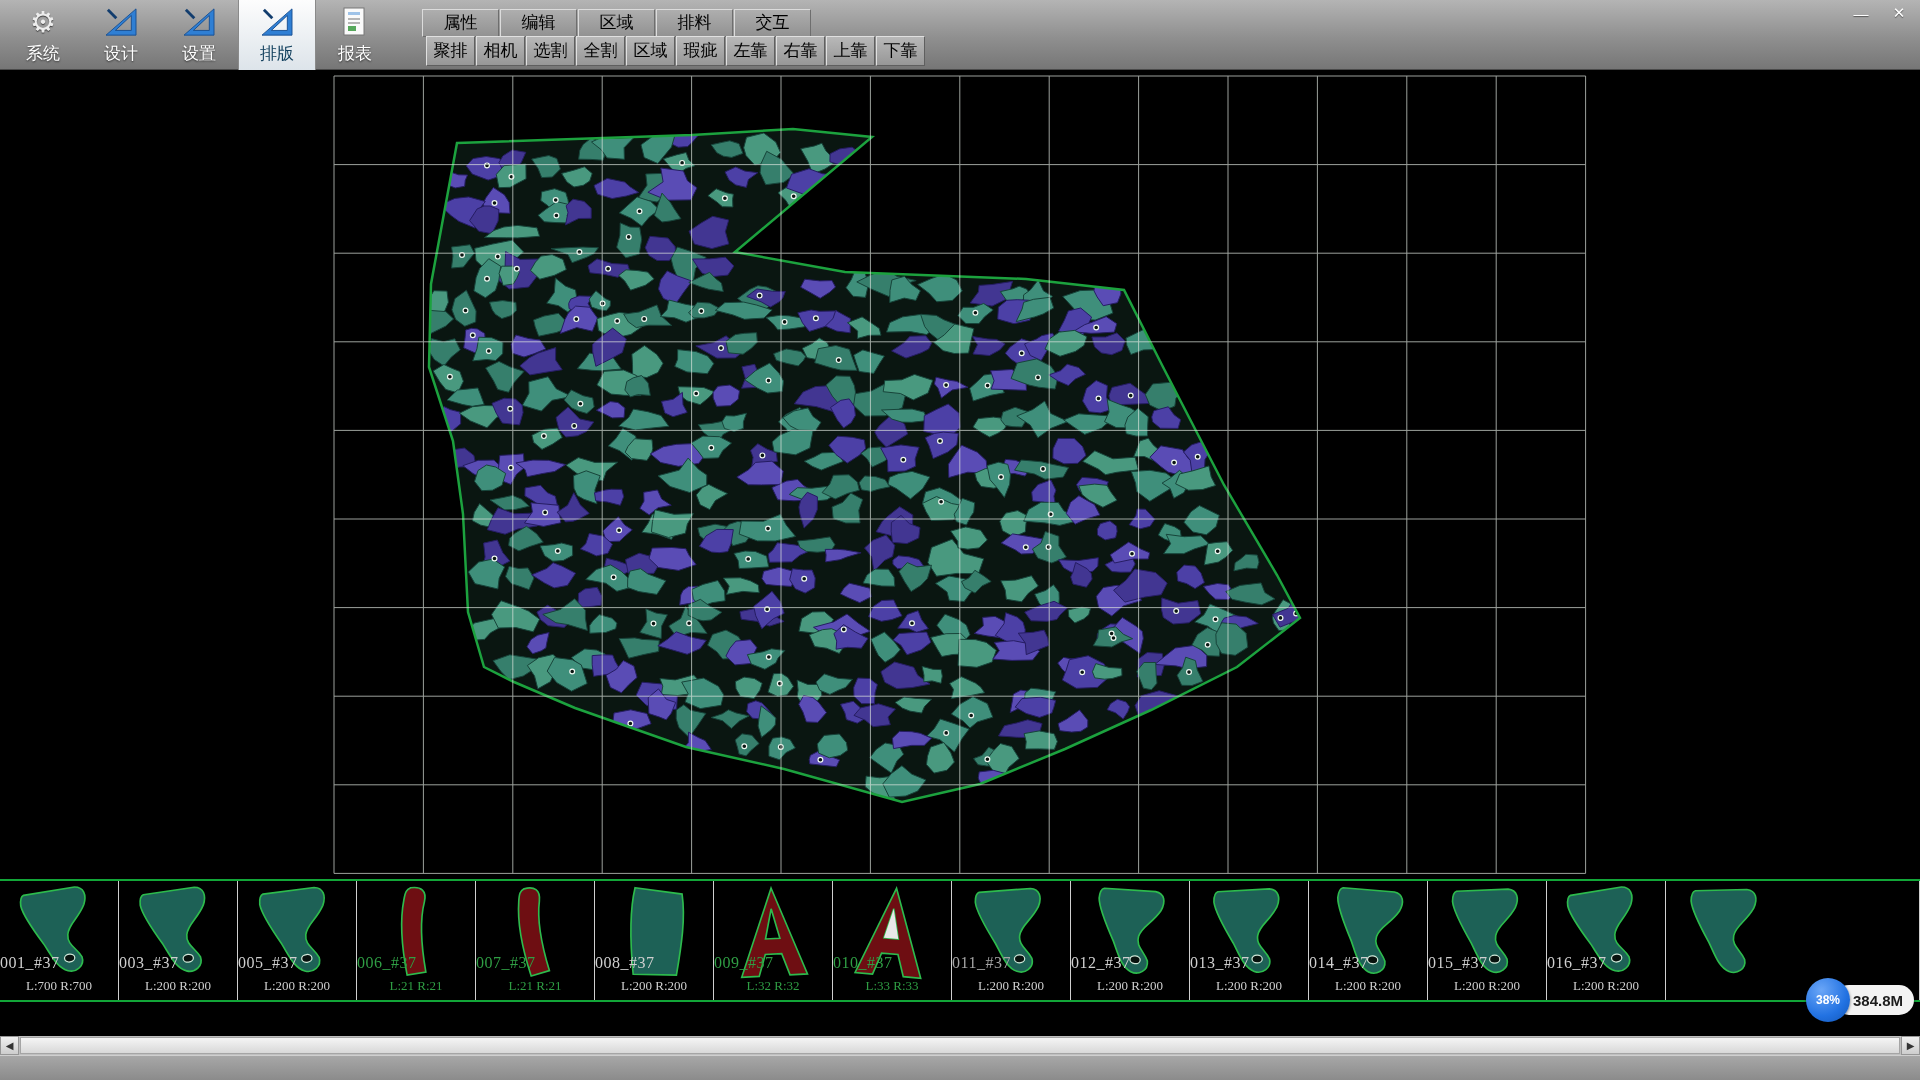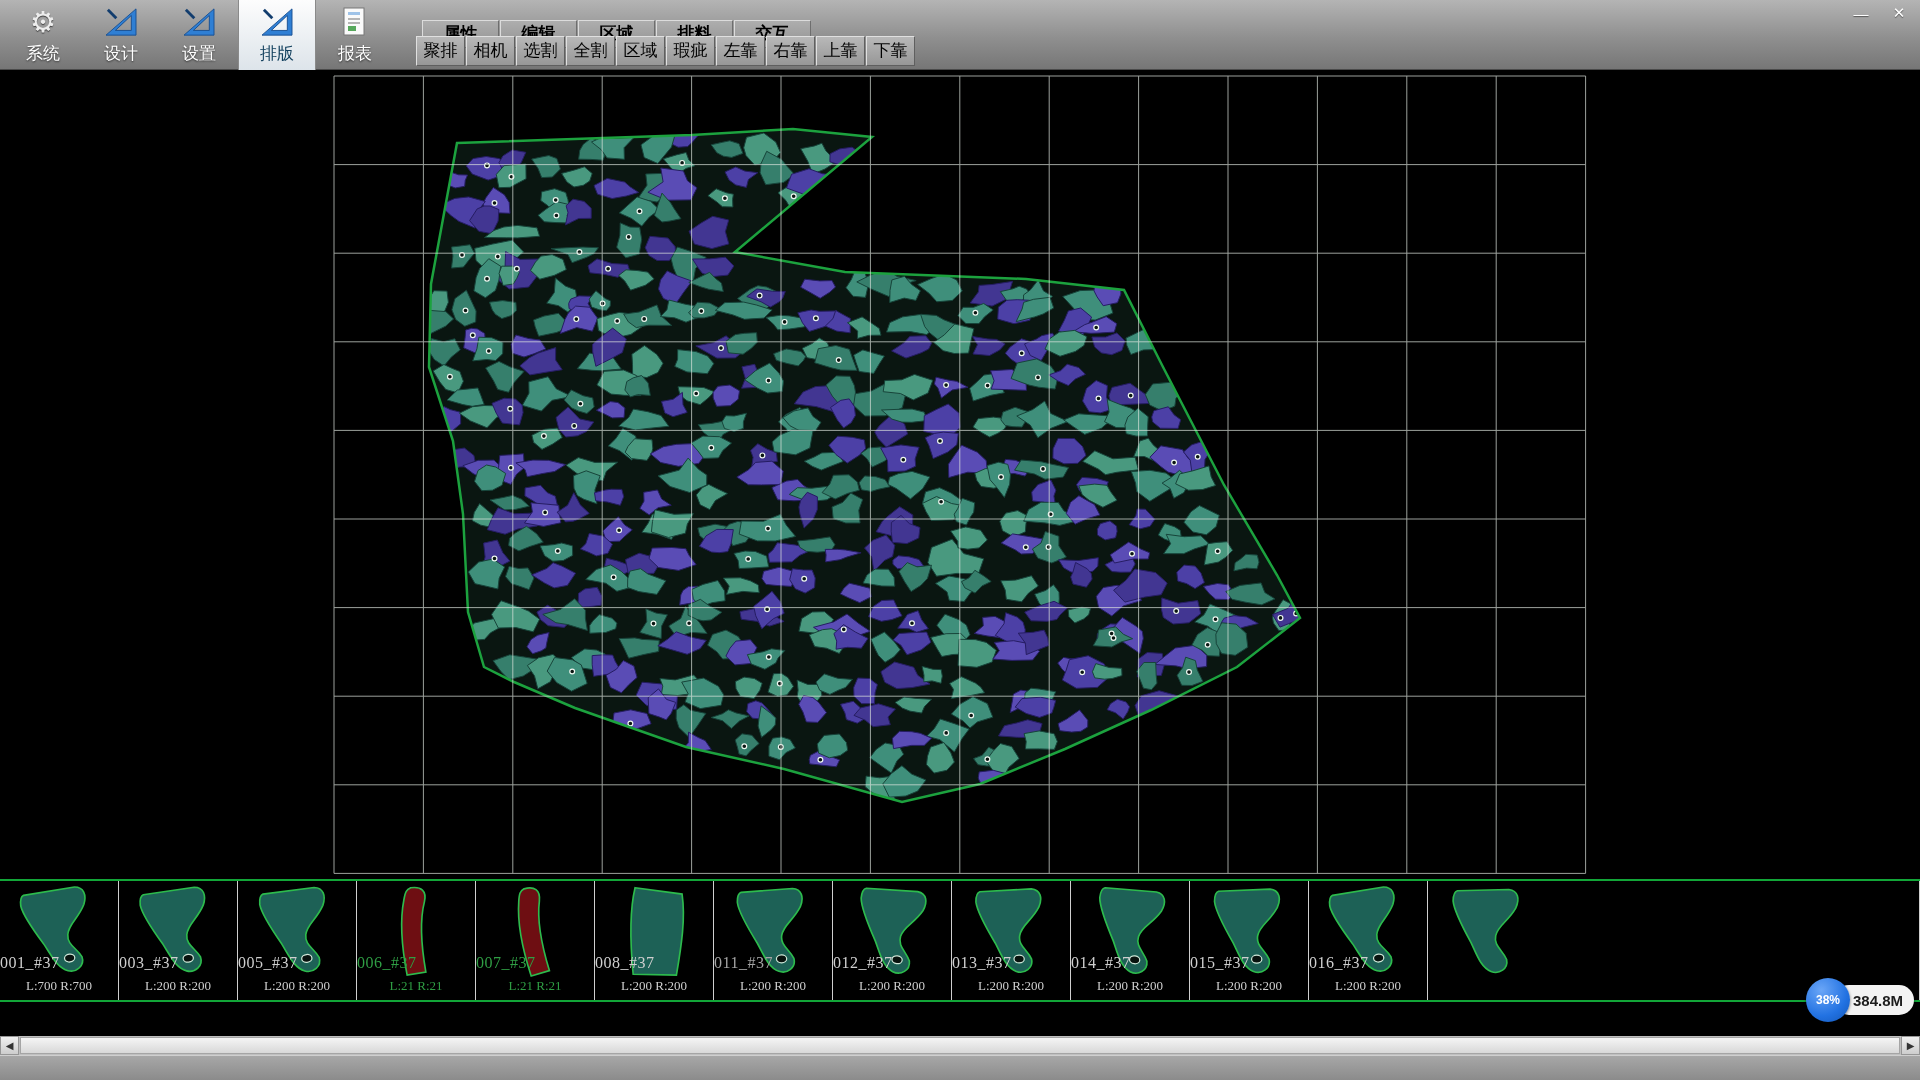--- a/index.html
+++ b/index.html
@@ -20,28 +20,28 @@
     justify-content:center;gap:3px;color:#fff;font-size:17px;
     text-shadow:0 1px 2px rgba(0,0,0,.6);box-sizing:border-box;
   }
   .tab.selected{
     background:linear-gradient(#fdfdfd,#dde4ea);
     color:#12405e;text-shadow:none;
     border-left:1px solid #8a8a8a;border-right:1px solid #8a8a8a;
   }
   .tabicon{height:34px;display:flex;align-items:center;justify-content:center;}
   .gear{font-size:29px;line-height:30px;color:#ededed;text-shadow:0 1px 1px #3c3c3c;}
-  .menu-row1{position:absolute;left:422px;top:20px;display:flex;font-weight:bold;}
+  .menu-row1{position:absolute;left:422px;top:9px;display:flex;}
   .menu-row1 .mbtn{
     width:77px;height:28px;line-height:26px;text-align:center;color:#000;
     font-size:17px;box-sizing:border-box;margin-right:1px;
     border:1px solid #dcdcdc;border-right-color:#6e6e6e;border-bottom-color:#6e6e6e;
     background:linear-gradient(#aeaeae,#929292);
   }
-  .menu-row2{position:absolute;left:416px;top:36px;display:flex;}
+  .menu-row2{position:absolute;left:426px;top:36px;display:flex;}
   .menu-row2 .mbtn{
     width:49px;height:30px;line-height:28px;text-align:center;color:#000;
     font-size:17px;box-sizing:border-box;margin-right:1px;
     border:1px solid #e0e0e0;border-right-color:#5f5f5f;border-bottom-color:#5f5f5f;
     background:linear-gradient(#b8b8b8,#979797);
   }
   .winbtns{position:absolute;right:8px;top:2px;display:flex;gap:12px;}
   .winbtn{
     width:26px;height:22px;display:flex;align-items:center;justify-content:center;
     color:#fff;font-size:15px;text-shadow:0 1px 1px rgba(0,0,0,.5);
@@ -731,20 +731,39 @@
       <svg class="pc" viewBox="0 0 100 104">
         <g transform="rotate(4 50 50)">
           <path d="M28,6 L74,9 C79,32 77,58 74,88 L32,90 C27,60 24,30 28,6 Z" fill="#1d6156" fill-rule="evenodd" stroke="#2dbb4d" stroke-width="1.6"></path>
         </g>
       </svg>
       <span class="pid" style="color:#cfcfcf">008_#37</span>
       <span class="plr" style="color:#cfcfcf">L:200 R:200</span>
     </div>
     <div class="cell">
       <svg class="pc" viewBox="0 0 100 104">
+        <g transform="rotate(-3 50 50)">
+          <path d="M50,5 L81,90 L64,90 L57,69 L41,69 L34,90 L17,90 Z M49,25 L56,54 L42,54 Z" fill="#6e0e12" fill-rule="evenodd" stroke="#2dbb4d" stroke-width="1.6"></path>
+        </g>
+      </svg>
+      <span class="pid" style="color:#2f9e44">009_#37</span>
+      <span class="plr" style="color:#2f9e44">L:32 R:32</span>
+    </div>
+    <div class="cell">
+      <svg class="pc" viewBox="0 0 100 104">
+        <g transform="rotate(5 50 50)">
+          <path d="M50,5 L81,90 L64,90 L57,69 L41,69 L34,90 L17,90 Z M49,25 L56,54 L42,54 Z" fill="#6e0e12" fill-rule="evenodd" stroke="#2dbb4d" stroke-width="1.6"></path>
+          <path d="M49,25 L56,54 L42,54 Z" fill="#e8e8e8"></path>
+        </g>
+      </svg>
+      <span class="pid" style="color:#2f9e44">010_#37</span>
+      <span class="plr" style="color:#2f9e44">L:33 R:33</span>
+    </div>
+    <div class="cell">
+      <svg class="pc" viewBox="0 0 100 104">
         <g transform="rotate(-2 50 50)">
           <path d="M20,8 L70,6 C79,7 81,15 77,24 C70,37 60,41 58,51 C56,61 65,65 69,74 C71,83 62,89 54,86 C44,82 40,70 34,58 C26,44 17,28 16,18 C16,12 17,9 20,8 Z" fill="#1d6156" fill-rule="evenodd" stroke="#2dbb4d" stroke-width="1.6"></path>
           <ellipse cx="57" cy="74" rx="5" ry="3.8" fill="#08120e" stroke="#cfe7d8" stroke-width="1.2"></ellipse>
         </g>
       </svg>
       <span class="pid" style="color:#a3a3a3">011_#37</span>
       <span class="plr" style="color:#cfcfcf">L:200 R:200</span>
     </div>
     <div class="cell">
       <svg class="pc" viewBox="0 0 100 104">

